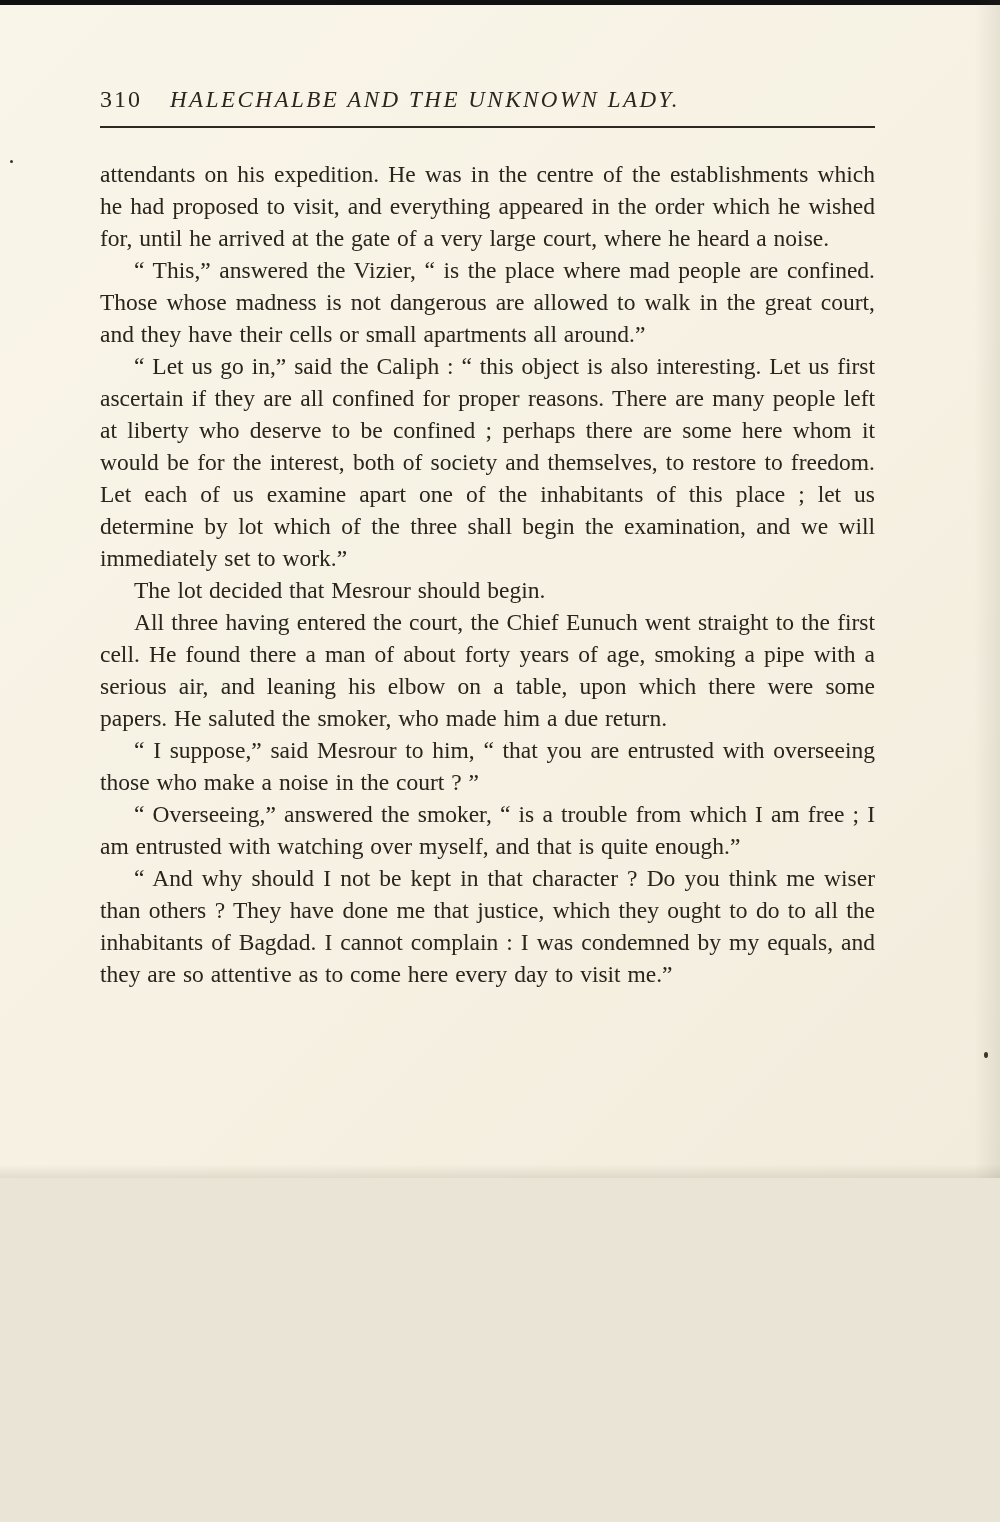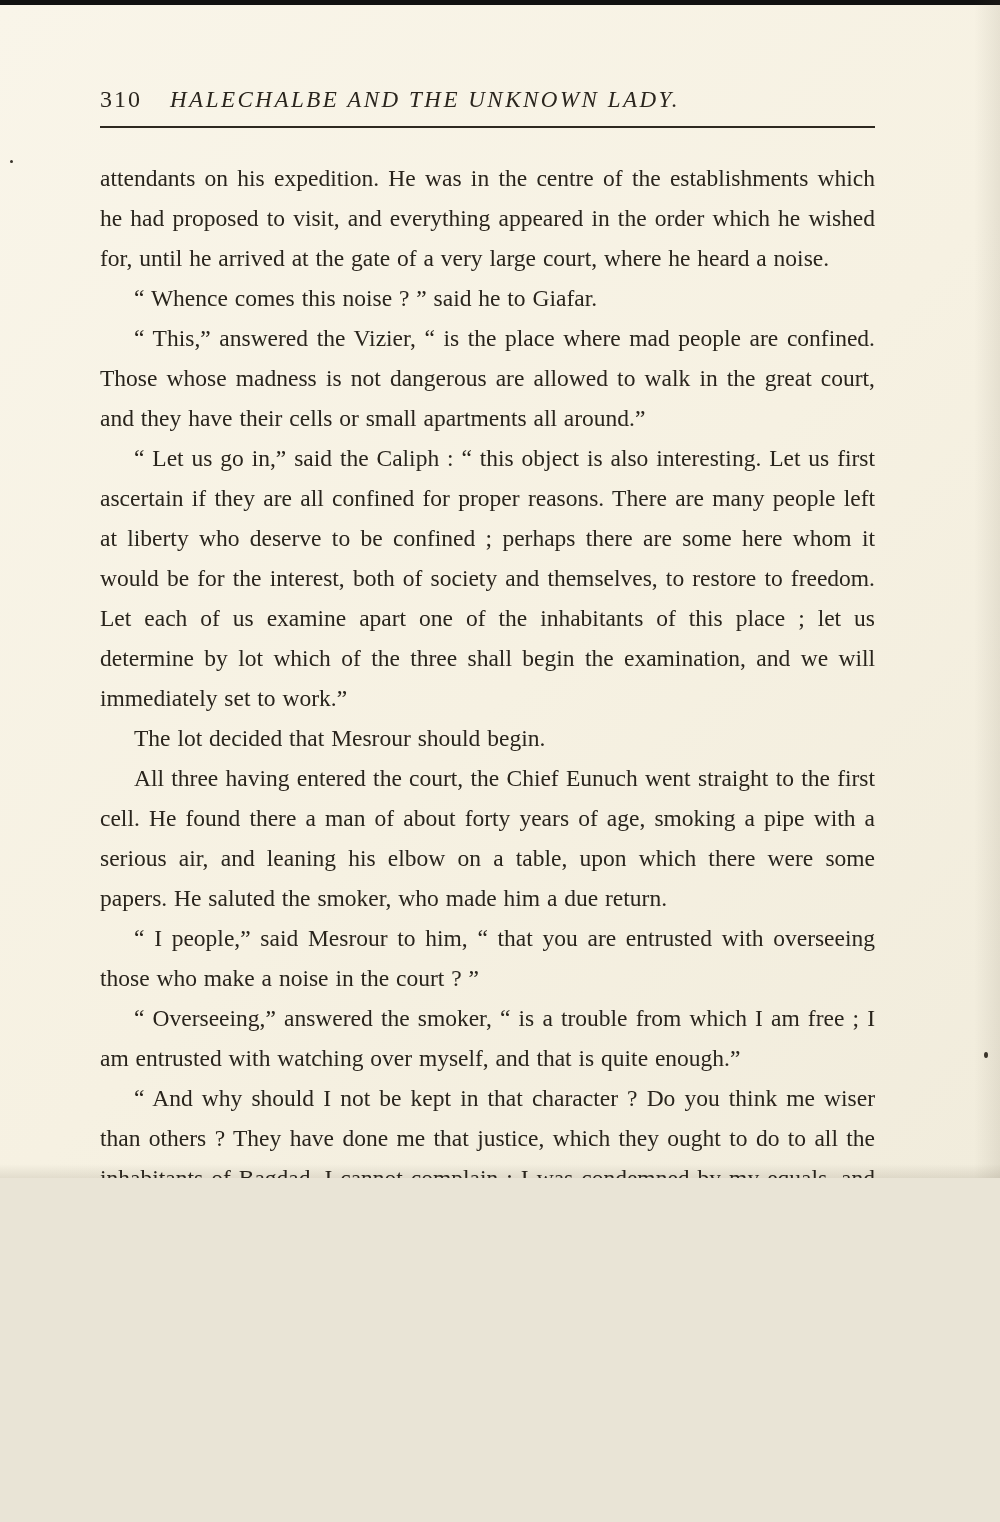--- a/index.html
+++ b/index.html
@@ -82,21 +82,21 @@
     background: #2e2920;
   }
 
   
   .body-text {
     position: absolute;
     top: 158px;
     left: 100px;
     right: 125px;
     font-size: 23.5px;
-    line-height: 40px;
+    line-height: 32px;
     text-align: justify;
   }
   .body-text p {
     margin: 0;
     text-indent: 34px;
     word-spacing: 1px;
   }
   .body-text p.no-indent {
     text-indent: 0;
   }
@@ -114,23 +114,22 @@
   <div class="speck s3"></div>
 
   <div class="header">
     <span class="page-number">310</span>
     <span class="header-title">HALECHALBE AND THE UNKNOWN LADY.</span>
   </div>
   <div class="header-rule"></div>
 
   <div class="body-text">
     <p class="no-indent">attendants on his expedition.  He was in the centre of the establishments which he had proposed to visit, and everything appeared in the order which he wished for, until he arrived at the gate of a very large court, where he heard a noise.</p>
-    <p>“ Whence comes this noise ? ” said he to Giafar.</p>
     <p>“ This,” answered the Vizier, “ is the place where mad people are confined.  Those whose madness is not dangerous are allowed to walk in the great court, and they have their cells or small apartments all around.”</p>
     <p>“ Let us go in,” said the Caliph : “ this object is also interesting. Let us first ascertain if they are all confined for proper reasons. There are many people left at liberty who deserve to be confined ; perhaps there are some here whom it would be for the interest, both of society and themselves, to restore to freedom.  Let each of us examine apart one of the inhabitants of this place ; let us determine by lot which of the three shall begin the examination, and we will immediately set to work.”</p>
     <p>The lot decided that Mesrour should begin.</p>
     <p>All three having entered the court, the Chief Eunuch went straight to the first cell.  He found there a man of about forty years of age, smoking a pipe with a serious air, and leaning his elbow on a table, upon which there were some papers.  He saluted the smoker, who made him a due return.</p>
-    <p>“ I people,” said Mesrour to him, “ that you are entrusted with overseeing those who make a noise in the court ? ”</p>
+    <p>“ I suppose,” said Mesrour to him, “ that you are entrusted with overseeing those who make a noise in the court ? ”</p>
     <p>“ Overseeing,” answered the smoker, “ is a trouble from which I am free ; I am entrusted with watching over myself, and that is quite enough.”</p>
     <p>“ And why should I not be kept in that character ?  Do you think me wiser than others ?  They have done me that justice, which they ought to do to all the inhabitants of Bagdad.  I cannot complain : I was condemned by my equals, and they are so attentive as to come here every day to visit me.”</p>
   </div>
 
 </div>
 
 </body></html>

